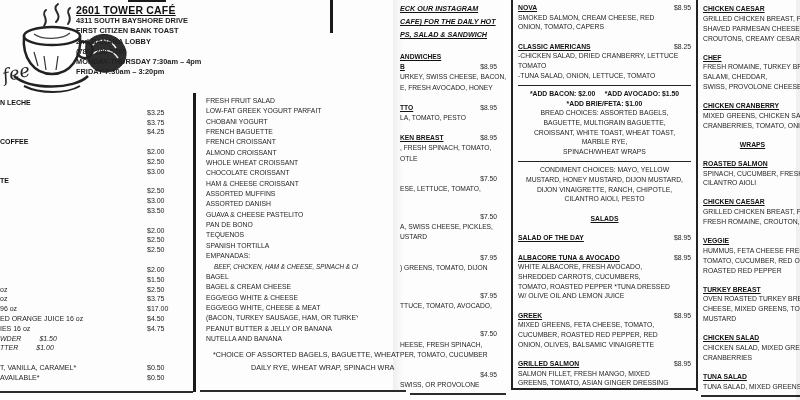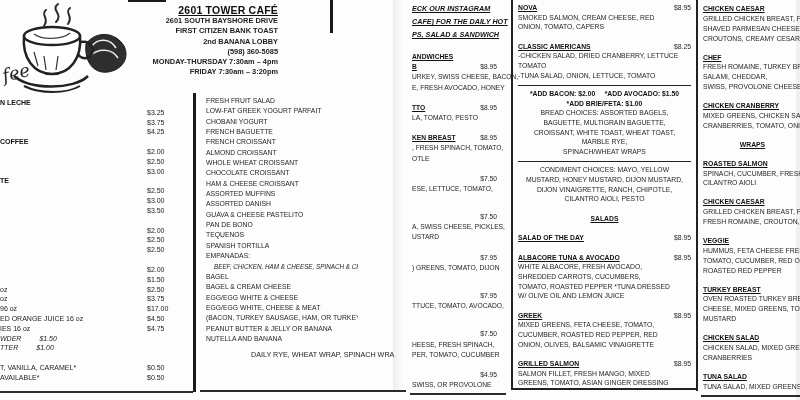--- a/index.html
+++ b/index.html
@@ -17,21 +17,21 @@
   .t.u{text-decoration:underline;}
   .t.i{font-style:italic;}
   .t.bi{font-weight:700;font-style:italic;color:#111;}
   .t.d{padding-left:8px;font-size:6.3px;}
   .p2{margin-left:18px;font-style:italic;}
   .g1{margin-top:10px;}
   .g2{margin-top:18px;}
   .hrule{border-top:1.5px solid #222;margin:4px 0;}
 
   
-  #header{left:88px;top:4px;width:190px;text-align:right;}
+  #header{left:76px;top:4px;width:190px;text-align:left;}
   #title{font-size:10.5px;font-weight:700;text-decoration:underline;color:#0f0f0f;letter-spacing:.2px;}
   .hline{font-size:7.4px;font-weight:700;line-height:10.3px;color:#222;}
 
   
   #cup{left:0;top:0;width:140px;height:96px;}
   #scriptword{left:2px;top:62px;font-family:"DejaVu Serif",serif;font-style:italic;font-size:18px;color:#222;transform:rotate(-14deg);}
 
   
   #left{left:0;top:99px;width:177px;font-size:7px;}
   #left .ln{height:9.8px;}
@@ -42,21 +42,21 @@
   #col2 .ln{height:10.35px;}
 
   
   #note{left:213px;top:350px;width:196px;font-size:7.2px;overflow:hidden;}
   .nl{white-space:nowrap;height:12.5px;}
   .n1{padding-left:7px;}
   .n2{padding-left:38px;}
 
   
   #center{left:400px;top:4px;width:97px;font-size:6.7px;}
-  #center .ln{height:10.2px;margin-left:12px;}
+  #center .ln{height:10.2px;}
   #center .ln.hh{height:13px;font-size:7.2px;}
   #center .g1{margin-top:10px;}
   #center .p{margin-left:4px;}
 
   
   #p4{left:518px;top:4px;width:173px;font-size:6.8px;}
   #p4 .ln{height:9.6px;}
   #p4 .p{margin-left:4px;}
 
   
@@ -111,24 +111,24 @@
   <ellipse cx="52" cy="36" rx="28" ry="9" fill="#ffffff" stroke="#222" stroke-width="2.5"></ellipse>
   <path d="M34,34 C42,40 62,40 70,33" stroke="#444" fill="none" stroke-width="1.3"></path>
   <path d="M34,52 L38,66 M44,56 L46,70 M58,56 L56,70" stroke="#333" stroke-width="1.2" fill="none"></path>
   <path d="M14,76 C30,90 74,90 88,76" stroke="#222" fill="none" stroke-width="2.5"></path>
   <path d="M24,86 C40,94 66,94 80,86" stroke="#222" fill="none" stroke-width="2"></path>
 </svg>
 <div class="abs" id="scriptword">fee</div>
 
 <div class="abs" id="header">
   <div id="title">2601 TOWER CAFÉ</div>
-  <div class="hline">2601 SOUTH BAYSHORE DRIVE</div>
+  <div class="hline">4311 SOUTH BAYSHORE DRIVE</div>
   <div class="hline">FIRST CITIZEN BANK TOAST</div>
   <div class="hline">2nd BANANA LOBBY</div>
-  <div class="hline">(598) 360-5085</div>
+  <div class="hline">(786) 290-5085</div>
   <div class="hline">MONDAY-THURSDAY 7:30am – 4pm</div>
   <div class="hline">FRIDAY 7:30am – 3:20pm</div>
 </div>
 
 <div class="abs" id="left">
     <div class="ln">
       <span class="t b">N LECHE</span>
     </div>
     <div class="ln">
       <span class="t"></span>
@@ -297,20 +297,21 @@
       <span class="t">(BACON, TURKEY SAUSAGE, HAM, OR TURKEY)</span>
     </div>
     <div class="ln">
       <span class="t">PEANUT BUTTER &amp; JELLY OR BANANA</span>
     </div>
     <div class="ln">
       <span class="t">NUTELLA AND BANANA</span>
     </div>
   </div>
 <div class="abs" id="note">
+  <div class="nl n0">*CHOICE OF ASSORTED BAGELS, BAGUETTE, WHEAT</div>
   <div class="nl n2">DAILY RYE, WHEAT WRAP, SPINACH WRA</div>
 </div>
 <div class="abs" id="center">
     <div class="ln hh">
       <span class="t u bi">ECK OUR INSTAGRAM</span>
     </div>
     <div class="ln hh">
       <span class="t u bi">CAFE) FOR THE DAILY HOT</span>
     </div>
     <div class="ln hh">

